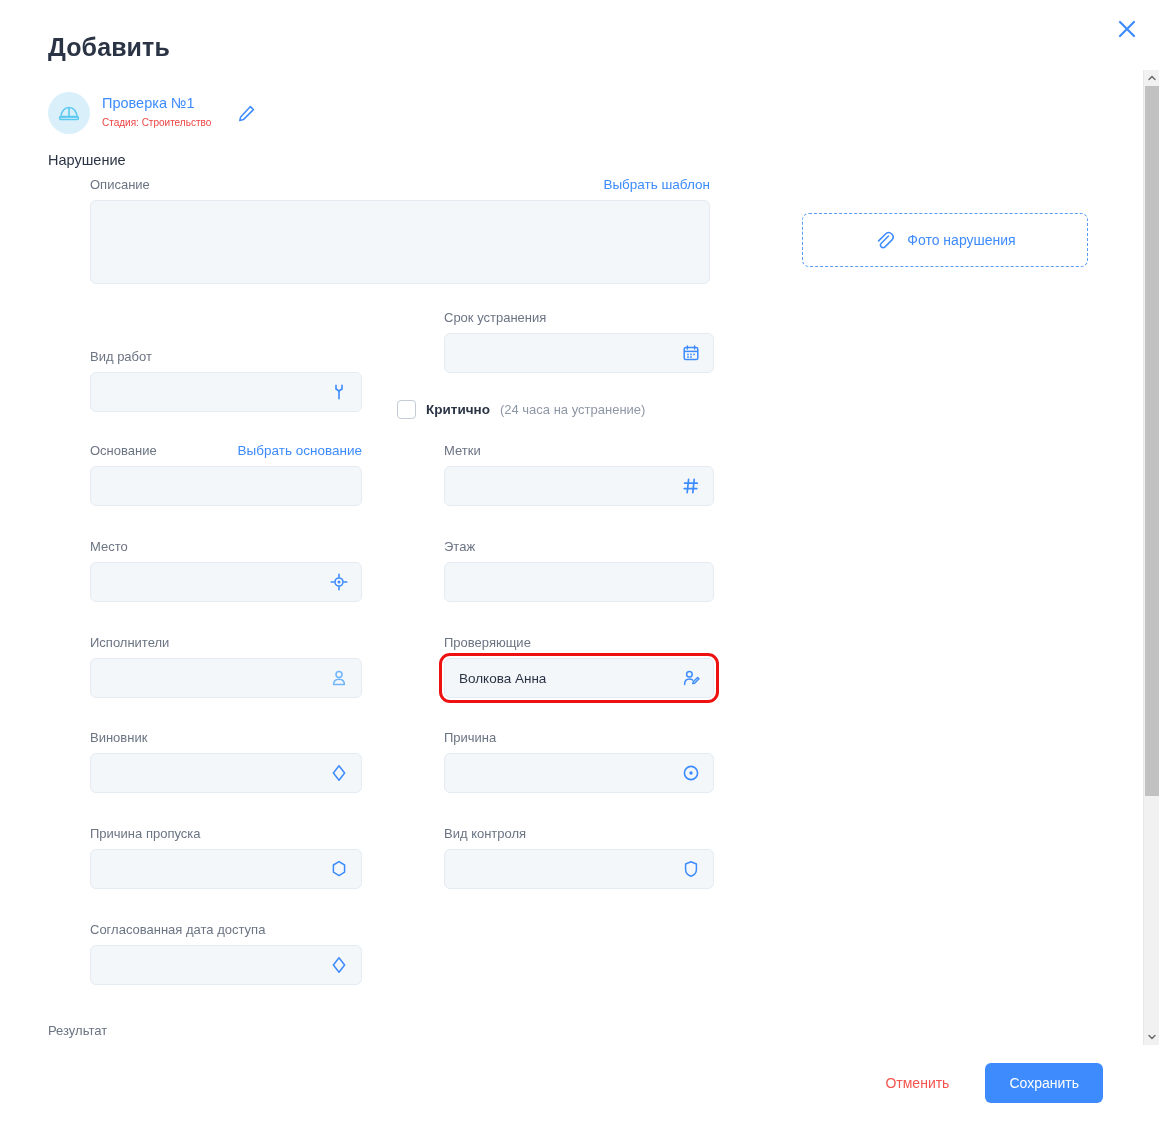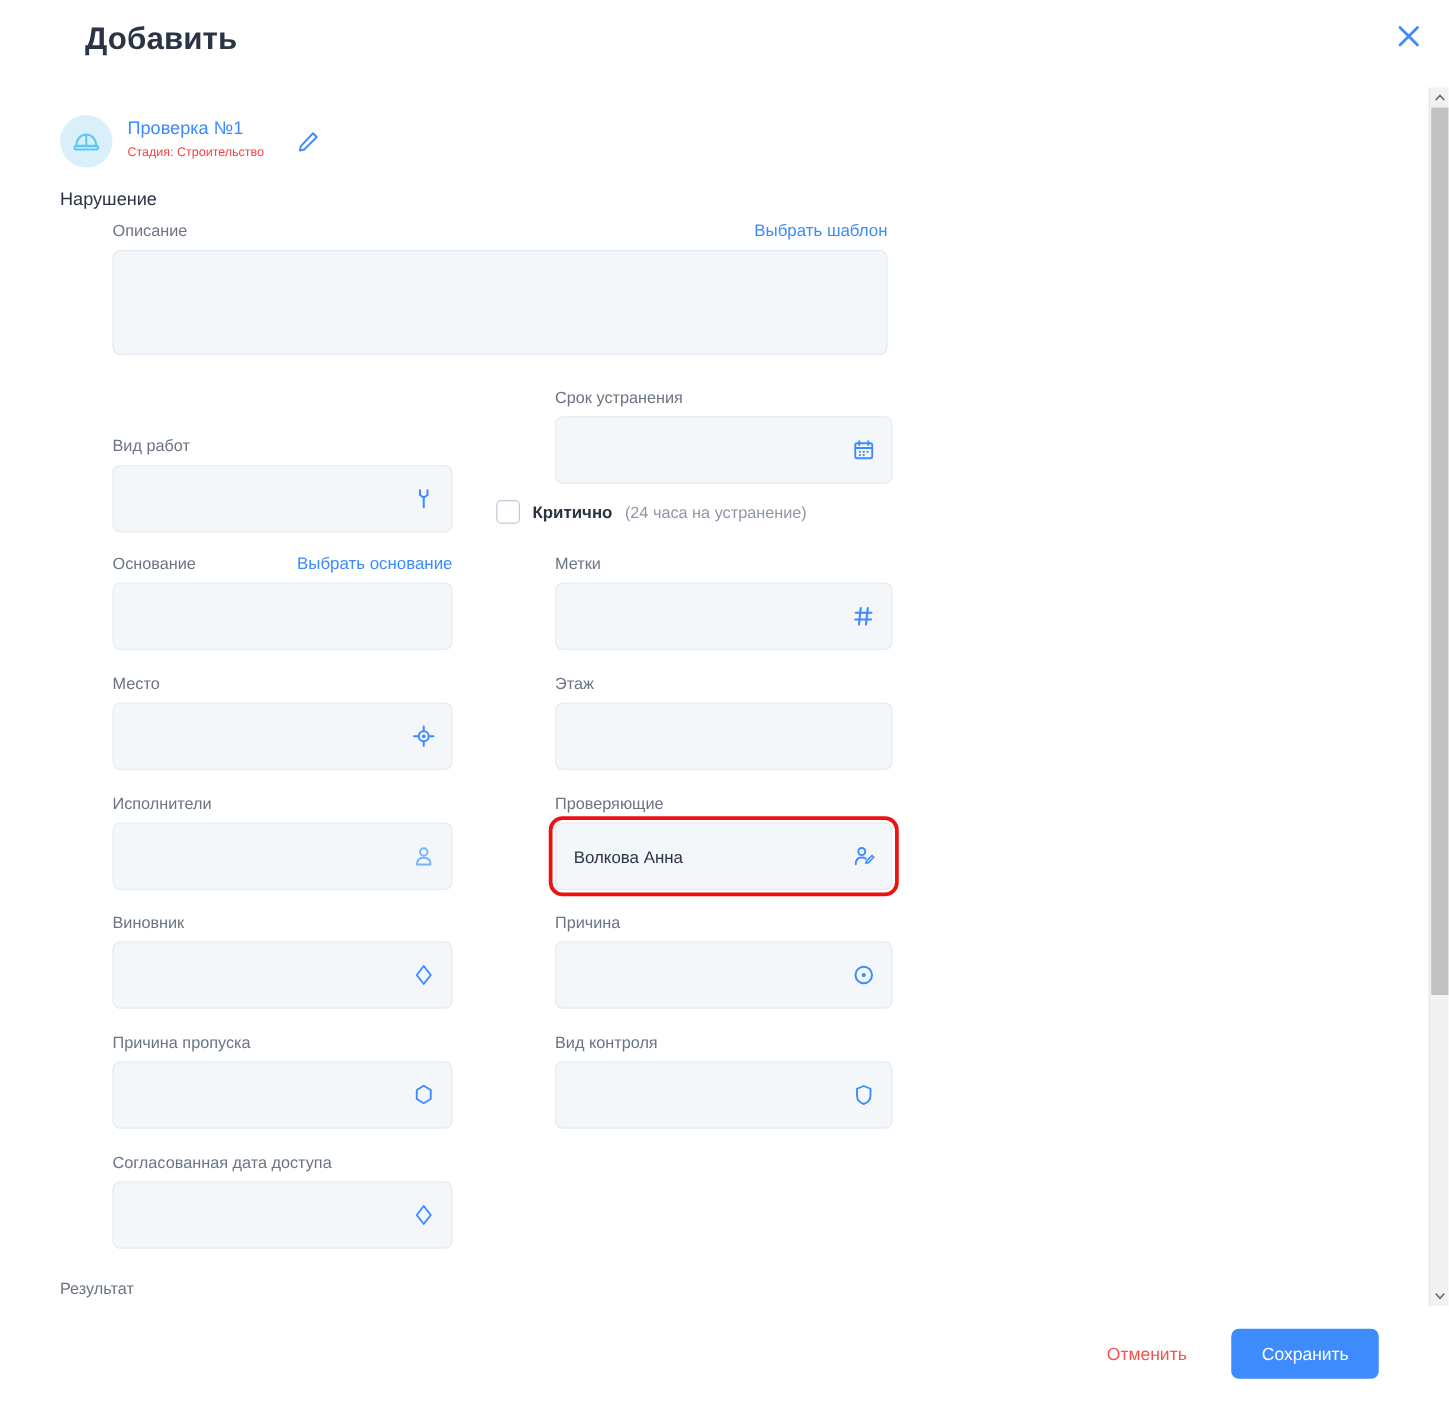--- a/index.html
+++ b/index.html
@@ -21,26 +21,25 @@
     top: 13px; right: 16px;
     width: 32px; height: 32px;
     display: flex; align-items: center; justify-content: center;
     cursor: pointer;
     background: none; border: none; padding: 0;
   }
   .close-btn svg { display: block; }
 
   .title {
     position: absolute;
-    left: 48px; top: 17px;
+    left: 48px; top: 33px;
     font-size: 25px;
     font-weight: bold;
     color: #2b3445;
     letter-spacing: 0.1px;
-    margin-left: 20px;
   }
 
   
   .ctx-row {
     position: absolute;
     left: 48px; top: 92px;
     display: flex;
     align-items: center;
   }
   .ctx-avatar {
@@ -95,21 +94,21 @@
     font-size: 13.5px;
     color: #3d8bfd;
     cursor: pointer;
     white-space: nowrap;
   }
   .input-box {
     position: relative;
     background: #f4f7fa;
     border: 1px solid #e4ebf2;
     border-radius: 6px;
-    height: 54px;
+    height: 40px;
     display: flex;
     align-items: center;
     padding: 0 40px 0 14px;
     font-size: 13.5px;
     color: #2b3445;
     cursor: text;
   }
   .input-box.tall {
     height: 84px;
     align-items: flex-start;
@@ -280,20 +279,28 @@
   <div class="section-title">Нарушение</div>
 
   <div class="blk" id="desc-block">
     <div class="field-label-row">
       <span class="field-label">Описание</span>
       <span class="link">Выбрать шаблон</span>
     </div>
     <div class="input-box tall"></div>
   </div>
 
+  <div class="blk" id="photo-block">
+    <div class="photo-btn">
+      <svg width="20" height="20" viewBox="0 0 20 20">
+        <path d="M14.5 6 L7.3 13.2 a2.6 2.6 0 0 0 3.7 3.7 L18 9.9 a4.4 4.4 0 0 0 -6.2 -6.2 L4.6 10.9" fill="none" stroke="#3d8bfd" stroke-width="1.5" stroke-linecap="round"></path>
+      </svg>
+      <span>Фото нарушения</span>
+    </div>
+  </div>
 
   <div class="blk col-left" style="top:310px;margin-top:39px;">
     <span class="field-label">Вид работ</span>
     <div class="input-box">
       <span class="input-icon">
         <svg width="18" height="18" viewBox="0 0 18 18">
           <path d="M6 2.2 L6 6 L9 8 L12 6 L12 2.2" fill="none" stroke="#3d8bfd" stroke-width="1.6" stroke-linecap="round"></path>
           <path d="M9 8 L9 15.8" fill="none" stroke="#3d8bfd" stroke-width="1.6" stroke-linecap="round"></path>
         </svg>
       </span>

